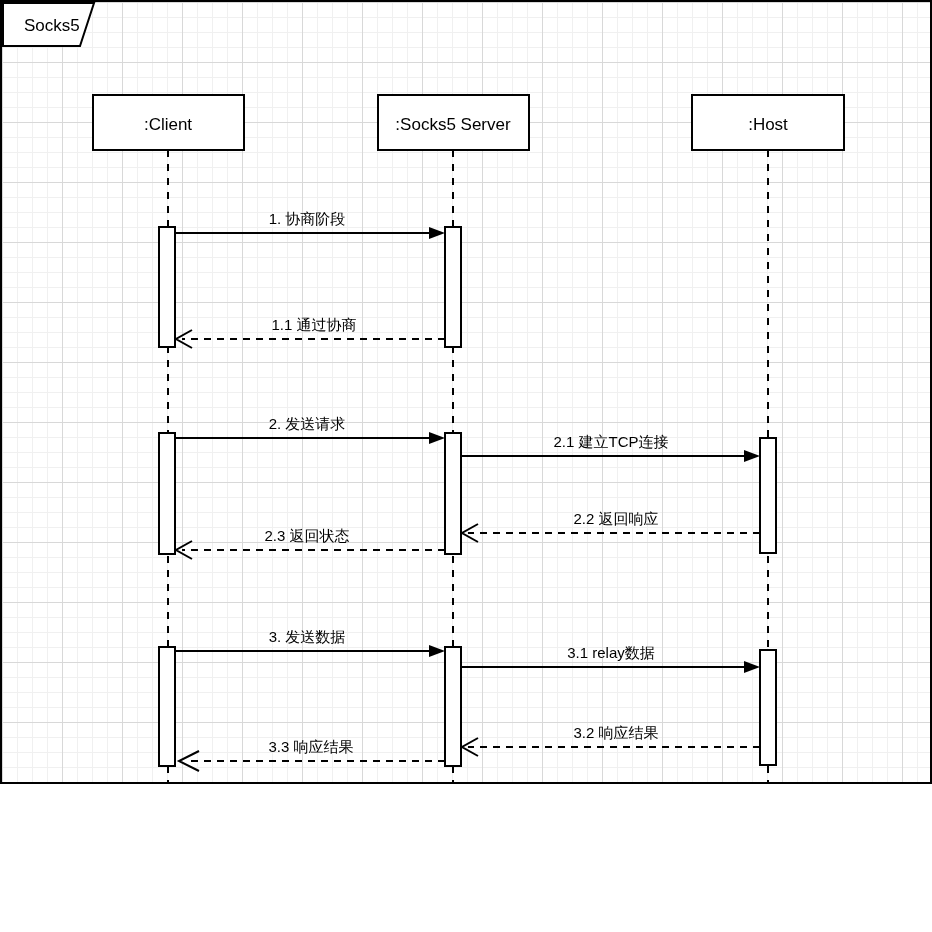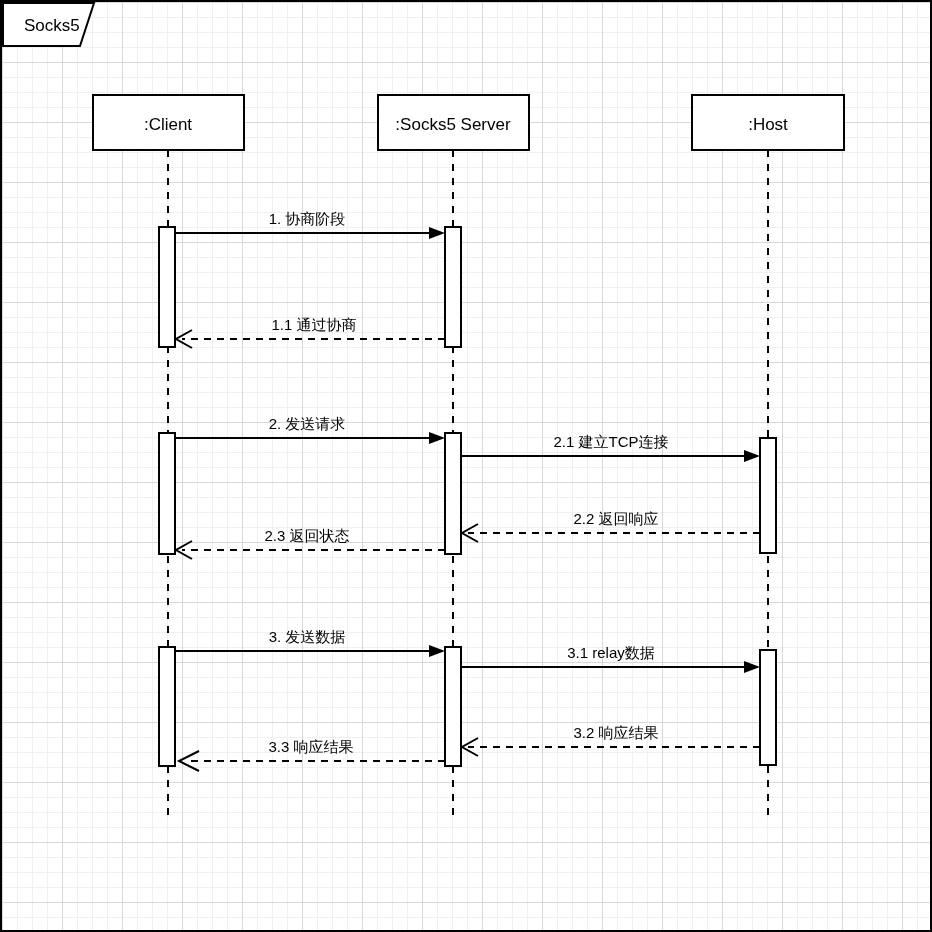--- a/index.html
+++ b/index.html
@@ -6,21 +6,21 @@
     margin: 0;
     padding: 0;
     background: #ffffff;
   }
   body {
     font-family: "Liberation Sans", "DejaVu Sans", sans-serif;
   }
   #canvas {
     position: relative;
     width: 932px;
-    height: 932px;
+    height: 784px;
     box-sizing: border-box;
     border: 2px solid #000000;
     background-color: #ffffff;
     background-image:
       linear-gradient(to right, #d8d8d8 1px, transparent 1px),
       linear-gradient(to bottom, #d8d8d8 1px, transparent 1px),
       linear-gradient(to right, #f0f0f0 1px, transparent 1px),
       linear-gradient(to bottom, #f0f0f0 1px, transparent 1px);
     background-size: 60px 60px, 60px 60px, 15px 15px, 15px 15px;
     background-position: 0 0, 0 0, 0 0, 0 0;

